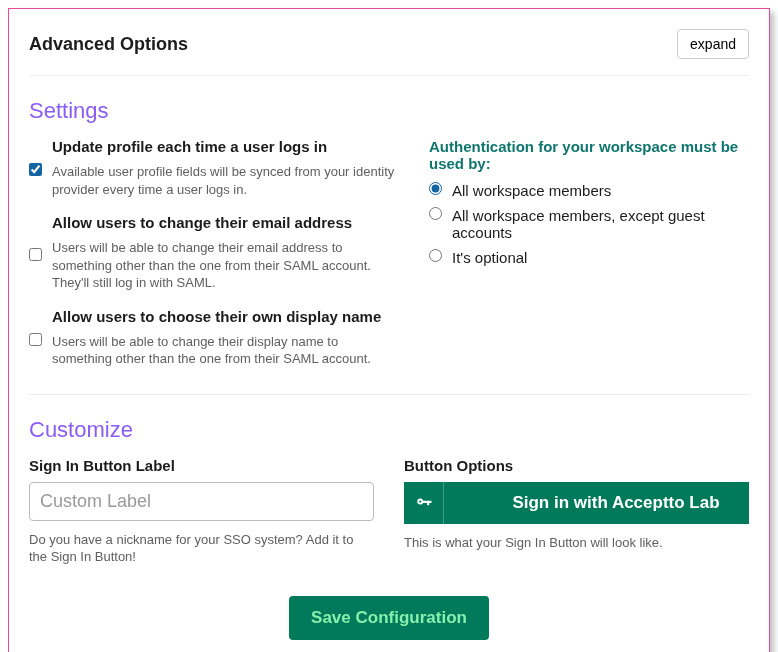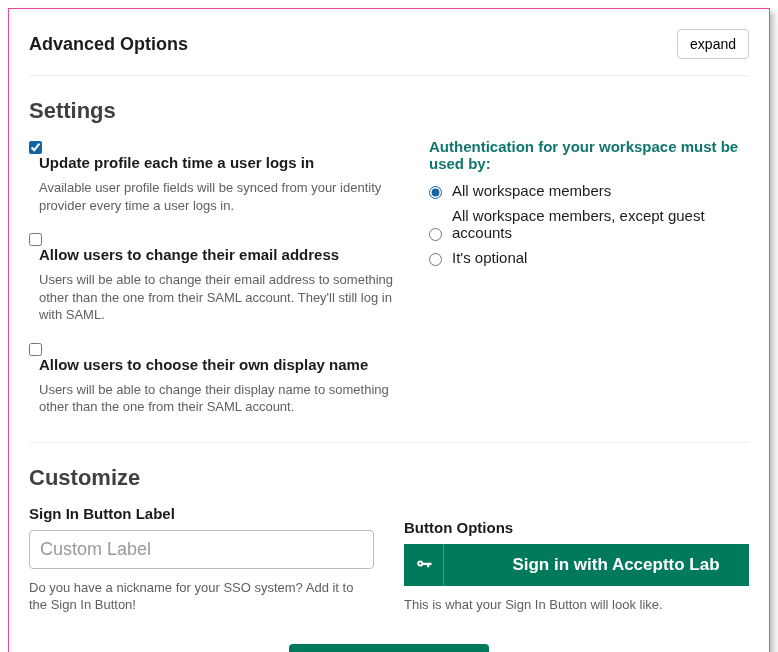--- a/index.html
+++ b/index.html
@@ -26,51 +26,51 @@
   .expand-btn {
     background: #fff;
     border: 1px solid #ccc;
     border-radius: 4px;
     padding: 6px 12px;
     font-size: 14px;
     cursor: pointer;
   }
   .section-title {
     font-size: 22px;
-    font-weight: 700;
-    color: #404040;
+    font-weight: 400;
+    color: #8b5cf6;
     margin-top: 22px;
     margin-bottom: 14px;
   }
   .settings-columns {
     display: flex;
     gap: 30px;
   }
   .settings-left { flex: 1; }
   .settings-right { flex: 0 0 320px; }
-  .chk-item { display: flex; align-items: flex-start; margin-bottom: 16px; flex-direction: column; }
+  .chk-item { display: flex; align-items: center; margin-bottom: 16px; }
   .chk-item input[type="checkbox"] {
     margin-top: 3px;
     width: 13px; height: 13px;
     accent-color: #1264a3;
     cursor: pointer;
   }
   .chk-body { margin-left: 10px; }
   .chk-label { font-size: 15px; font-weight: 700; color: #1d1c1d; }
   .chk-desc { font-size: 13px; color: #616061; margin-top: 8px; line-height: 1.35; }
   .auth-heading { font-size: 15px; font-weight: 700; color: #0f766e; margin-bottom: 10px; }
-  .radio-item { display: flex; align-items: flex-end; margin-bottom: 8px; }
+  .radio-item { display: flex; align-items: flex-start; margin-bottom: 8px; }
   .radio-item input[type="radio"] {
     width: 13px; height: 13px;
     accent-color: #1264a3;
     cursor: pointer;
   }
   .radio-item label { margin-left: 10px; font-size: 15px; color: #1d1c1d; cursor: pointer; }
   hr.divider { border: none; border-top: 1px solid #eee; margin-top: 10px; }
-  .customize-columns { display: flex; gap: 30px; margin-top: 6px; align-items: flex-end; }
+  .customize-columns { display: flex; gap: 30px; margin-top: 6px; }
   .customize-left { flex: 1; }
   .customize-right { flex: 1; }
   .field-label { font-size: 15px; font-weight: 700; color: #1d1c1d; margin-bottom: 8px; display: block; }
   .text-input {
     width: 100%;
     font-size: 18px;
     padding: 8px 10px;
     border: 1px solid #bbb;
     border-radius: 4px;
     color: #1d1c1d;

